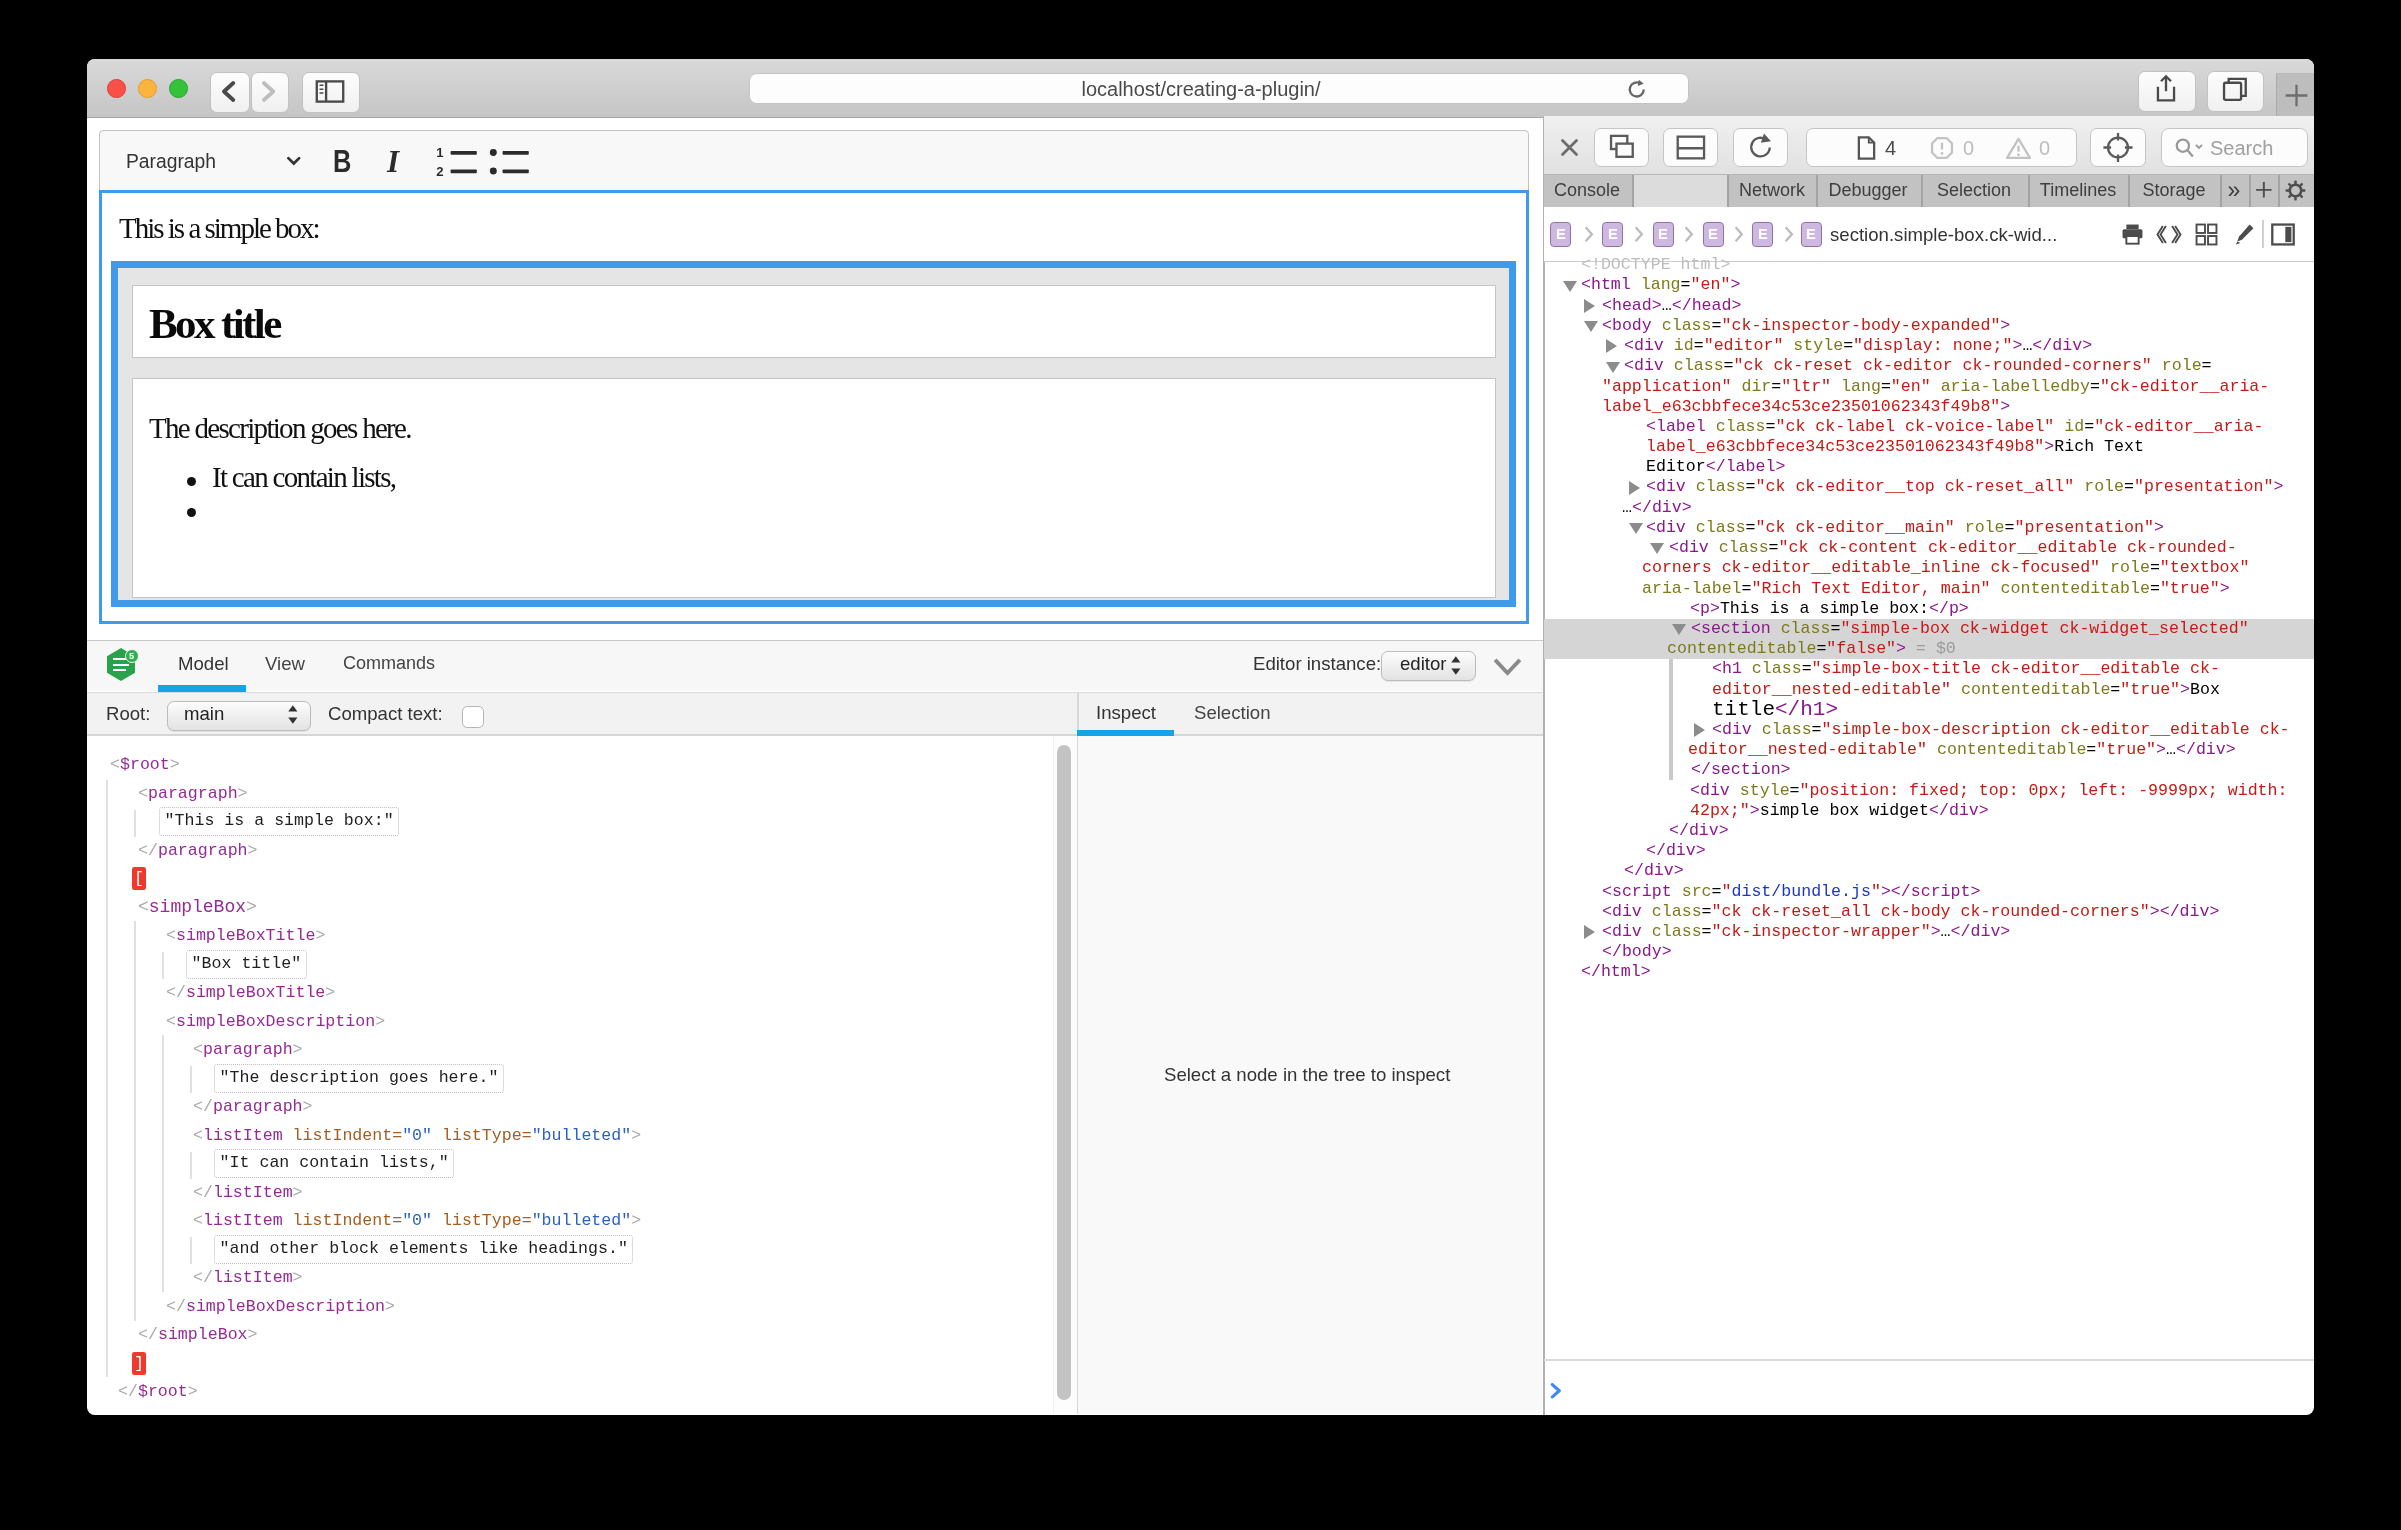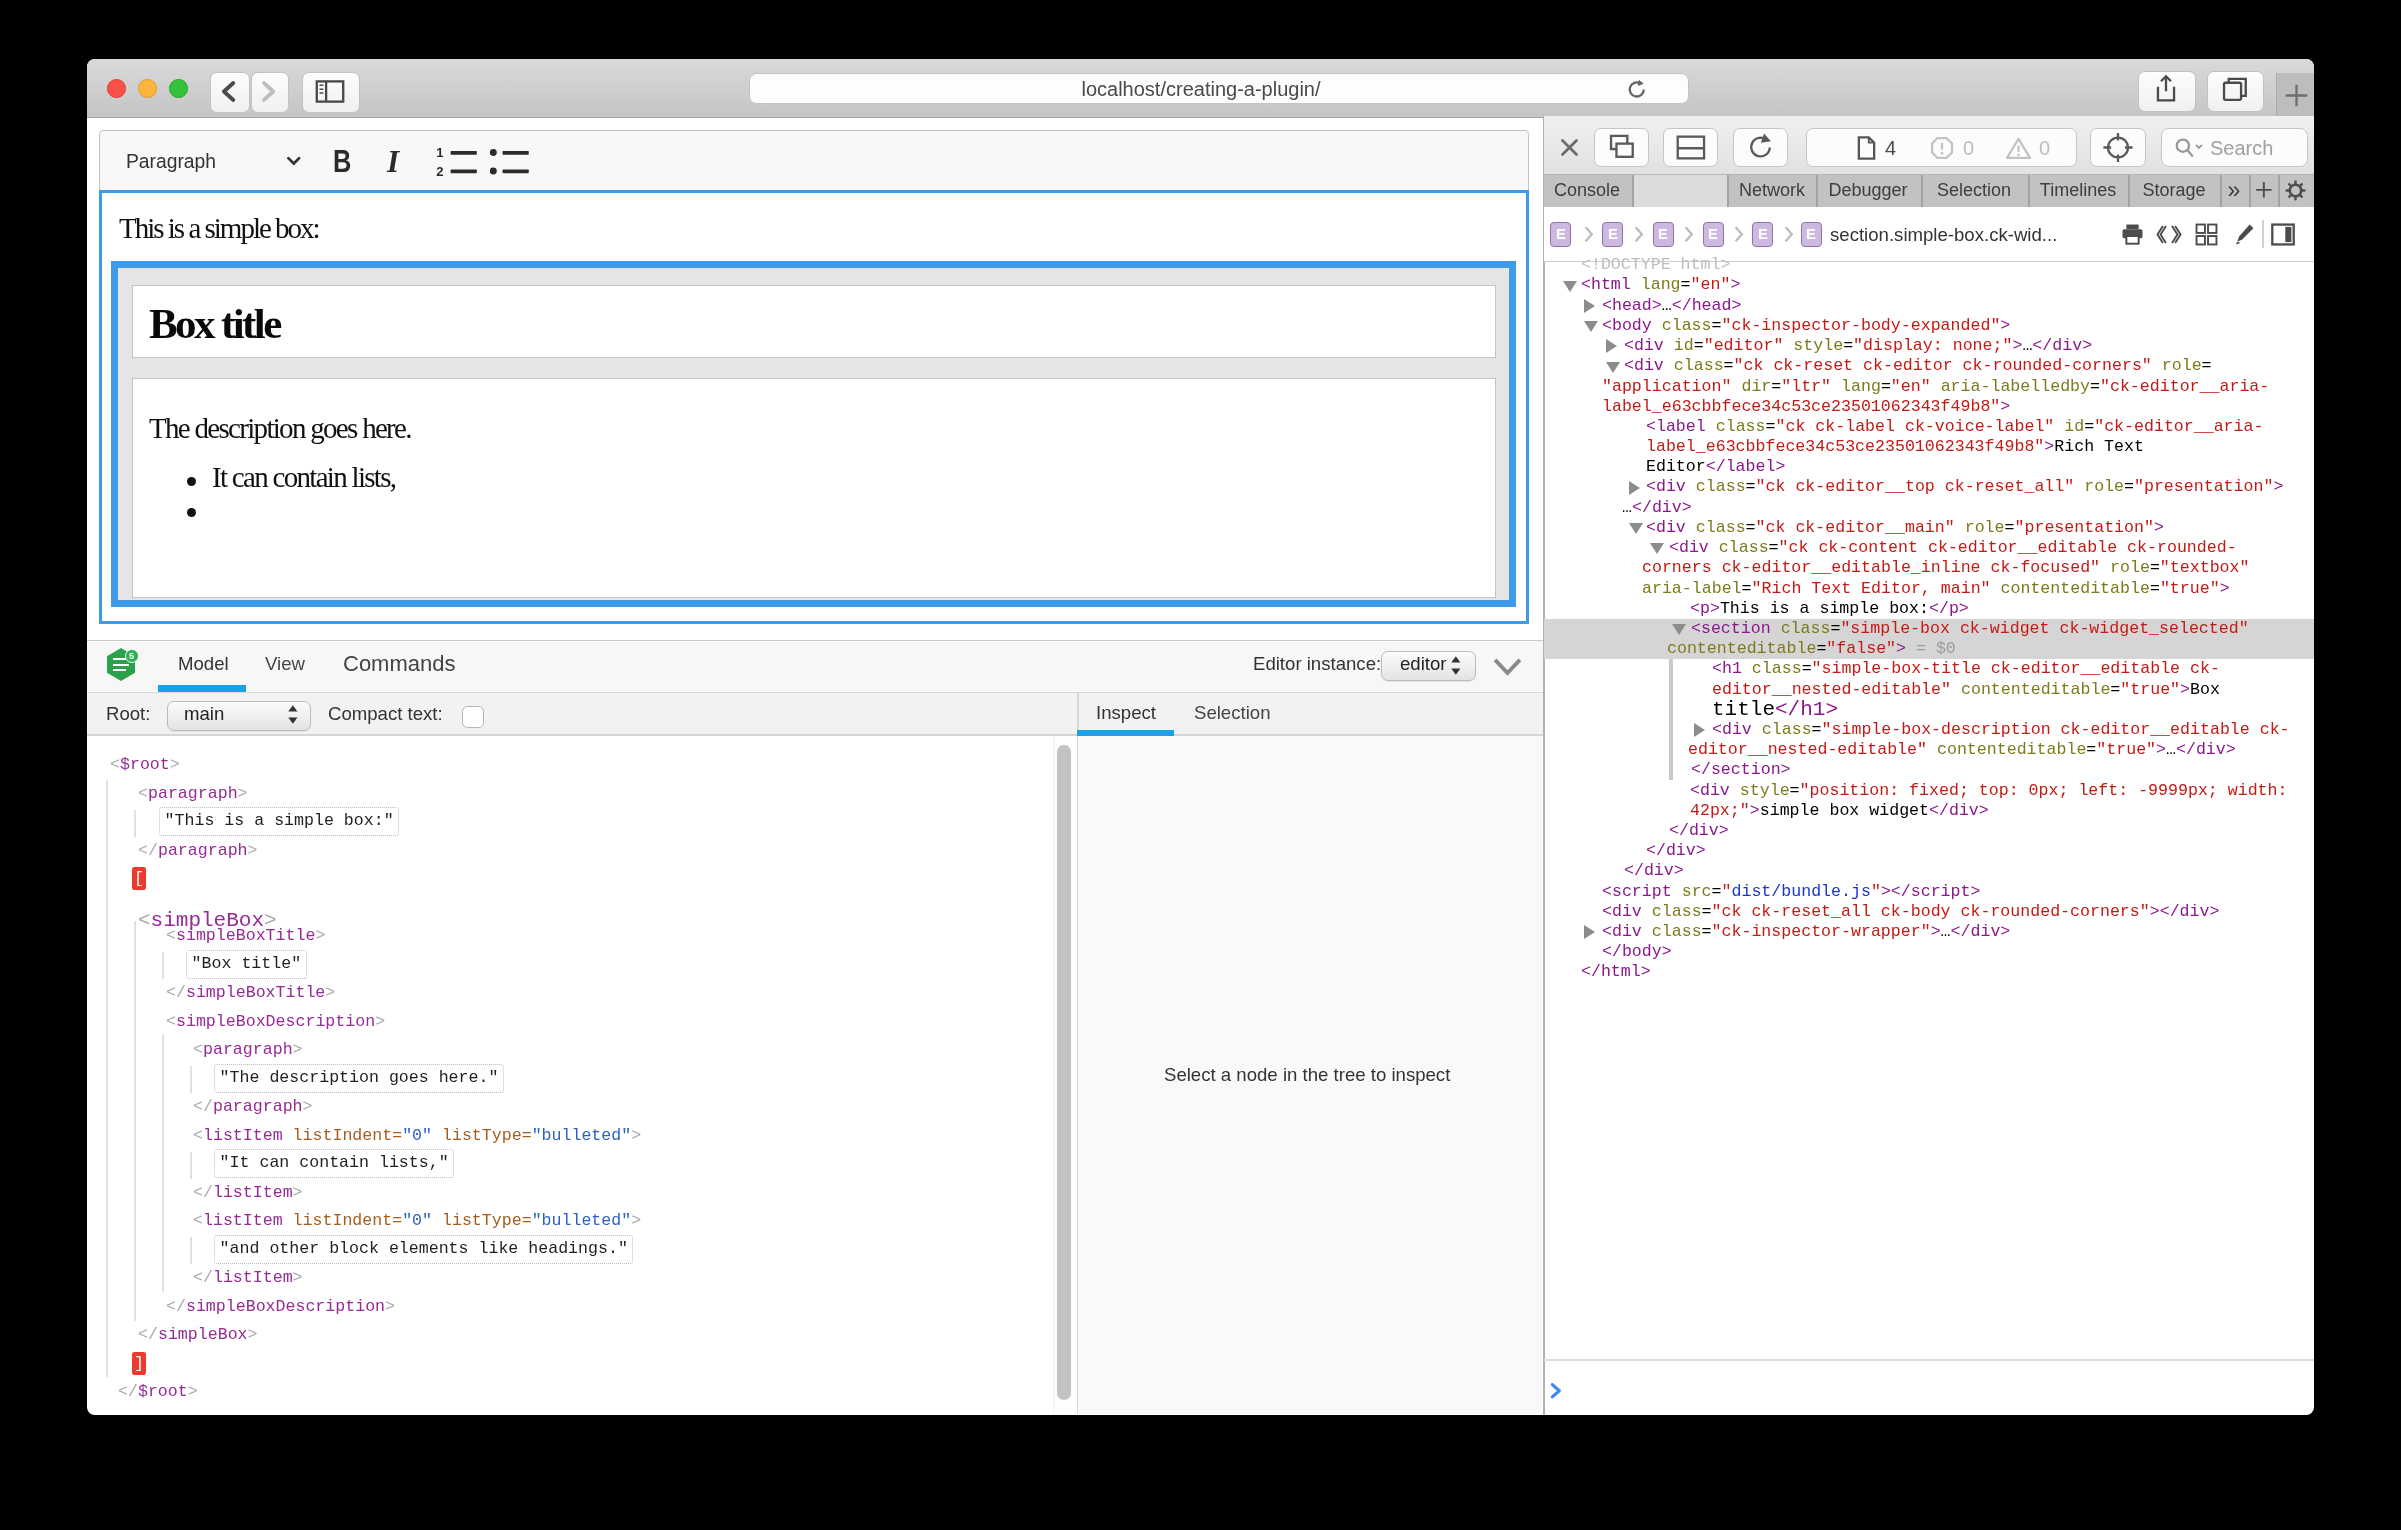--- a/index.html
+++ b/index.html
@@ -94,21 +94,21 @@
 <div class="a" style="left:87px;top:692px;width:1456px;height:1.5px;background:#d9d9d9;"></div>
 <div class="a" style="left:107px;top:648px;width:28px;height:33px;background:#2aa24b;clip-path:polygon(50% 0,100% 25%,100% 75%,50% 100%,0 75%,0 25%);"></div>
 <div class="a" style="left:113px;top:658px;width:13px;height:2.3px;background:#fff;"></div>
 <div class="a" style="left:113px;top:664px;width:15.5px;height:2.3px;background:#fff;"></div>
 <div class="a" style="left:113px;top:669px;width:13px;height:2.3px;background:#fff;"></div>
 <div class="a" style="left:125px;top:649px;width:14px;height:14px;background:#2fae52;border:1.5px solid #f7f7f7;border-radius:50%;box-sizing:border-box;"></div>
 <div class="a" style="left:129px;top:649px;height:14.7px;line-height:14.7px;font-size:9.3px;color:#fff;white-space:pre;font-weight:bold;">5</div>
 <div class="a" style="left:178px;top:649px;height:29px;line-height:29px;font-size:18.6px;color:#333;white-space:pre;">Model</div>
 <div class="a" style="left:158px;top:685px;width:88px;height:7px;background:#18a3e6;"></div>
 <div class="a" style="left:265px;top:649px;height:29px;line-height:29px;font-size:18.6px;color:#444;white-space:pre;">View</div>
-<div class="a" style="left:343px;top:649px;height:29px;line-height:29px;font-size:22px;color:#444;white-space:pre;text-align:right;">Commands</div>
+<div class="a" style="left:343px;top:649px;height:29px;line-height:29px;font-size:18px;color:#444;white-space:pre;text-align:right;">Commands</div>
 <div class="a" style="left:1253px;top:649px;height:29px;line-height:29px;font-size:18.6px;color:#333;white-space:pre;">Editor instance:</div>
 <div class="a pill" style="left:1381px;top:651px;width:93px;height:28px;"></div>
 <div class="a" style="left:1400px;top:649px;height:29px;line-height:29px;font-size:18.6px;color:#222;white-space:pre;">editor</div>
 <svg class="a" style="left:1445px;top:654px" width="21.7" height="23" viewBox="0 0 28 30">
         <path d="M14 3 L20 11 L8 11 Z" fill="#333"></path>
         <path d="M14 27 L20 19 L8 19 Z" fill="#333"></path>
       </svg>
 <svg class="a" style="left:1492px;top:656px" width="31" height="21.7" viewBox="0 0 40 28">
         <path d="M4 5 L20 22 L36 5" fill="none" stroke="#8a8a8a" stroke-width="5"></path>
       </svg>
@@ -135,21 +135,21 @@
 <div class="a" style="left:162px;top:952px;width:1.5px;height:27px;background:#e0e0e0;"></div>
 <div class="a" style="left:162px;top:1035px;width:1.5px;height:257px;background:#e0e0e0;"></div>
 <div class="a" style="left:190px;top:1066px;width:1.5px;height:27px;background:#e0e0e0;"></div>
 <div class="a" style="left:190px;top:1152px;width:1.5px;height:27px;background:#e0e0e0;"></div>
 <div class="a" style="left:190px;top:1237px;width:1.5px;height:27px;background:#e0e0e0;"></div>
 <div class="a mono" style="left:110px;top:750px;height:29px;line-height:29px;font-size:16.6px;"><span class="g">&lt;</span><span class="p">$root</span><span class="g">&gt;</span></div>
 <div class="a mono" style="left:138px;top:779px;height:29px;line-height:29px;font-size:16.6px;"><span class="g">&lt;</span><span class="p">paragraph</span><span class="g">&gt;</span></div>
 <div class="a mono" style="left:159px;top:807px;height:29px;line-height:26px;font-size:16.6px;border:1.5px dotted #bdbdbd;border-radius:3.1px;padding:0 4.6px;box-sizing:border-box;color:#1f1f1f;">"This is a simple box:"</div>
 <div class="a mono" style="left:138px;top:836px;height:29px;line-height:29px;font-size:16.6px;"><span class="g">&lt;/</span><span class="p">paragraph</span><span class="g">&gt;</span></div>
 <div class="a mono" style="left:132px;top:867px;width:14px;height:23px;line-height:23px;font-size:16.6px;background:#ee3a2c;color:#fff;text-align:center;border-radius:2.3px;">[</div>
-<div class="a mono" style="left:138px;top:893px;height:29px;line-height:29px;font-size:21px;margin-top:13px;"><span class="g">&lt;</span><span class="p">simpleBox</span><span class="g">&gt;</span></div>
+<div class="a mono" style="left:138px;top:893px;height:29px;line-height:29px;font-size:18px;"><span class="g">&lt;</span><span class="p">simpleBox</span><span class="g">&gt;</span></div>
 <div class="a mono" style="left:166px;top:921px;height:29px;line-height:29px;font-size:16.6px;"><span class="g">&lt;</span><span class="p">simpleBoxTitle</span><span class="g">&gt;</span></div>
 <div class="a mono" style="left:186px;top:950px;height:29px;line-height:26px;font-size:16.6px;border:1.5px dotted #bdbdbd;border-radius:3.1px;padding:0 4.6px;box-sizing:border-box;color:#1f1f1f;">"Box title"</div>
 <div class="a mono" style="left:166px;top:978px;height:29px;line-height:29px;font-size:16.6px;"><span class="g">&lt;/</span><span class="p">simpleBoxTitle</span><span class="g">&gt;</span></div>
 <div class="a mono" style="left:166px;top:1007px;height:29px;line-height:29px;font-size:16.6px;"><span class="g">&lt;</span><span class="p">simpleBoxDescription</span><span class="g">&gt;</span></div>
 <div class="a mono" style="left:193px;top:1035px;height:29px;line-height:29px;font-size:16.6px;"><span class="g">&lt;</span><span class="p">paragraph</span><span class="g">&gt;</span></div>
 <div class="a mono" style="left:214px;top:1064px;height:29px;line-height:26px;font-size:16.6px;border:1.5px dotted #bdbdbd;border-radius:3.1px;padding:0 4.6px;box-sizing:border-box;color:#1f1f1f;">"The description goes here."</div>
 <div class="a mono" style="left:193px;top:1092px;height:29px;line-height:29px;font-size:16.6px;"><span class="g">&lt;/</span><span class="p">paragraph</span><span class="g">&gt;</span></div>
 <div class="a mono" style="left:193px;top:1121px;height:29px;line-height:29px;font-size:16.6px;"><span class="g">&lt;</span><span class="p">listItem</span> <span class="an">listIndent=</span><span class="av">"0"</span> <span class="an">listType=</span><span class="av">"bulleted"</span><span class="g">&gt;</span></div>
 <div class="a mono" style="left:214px;top:1149px;height:29px;line-height:26px;font-size:16.6px;border:1.5px dotted #bdbdbd;border-radius:3.1px;padding:0 4.6px;box-sizing:border-box;color:#1f1f1f;">"It can contain lists,"</div>
 <div class="a mono" style="left:193px;top:1178px;height:29px;line-height:29px;font-size:16.6px;"><span class="g">&lt;/</span><span class="p">listItem</span><span class="g">&gt;</span></div>

